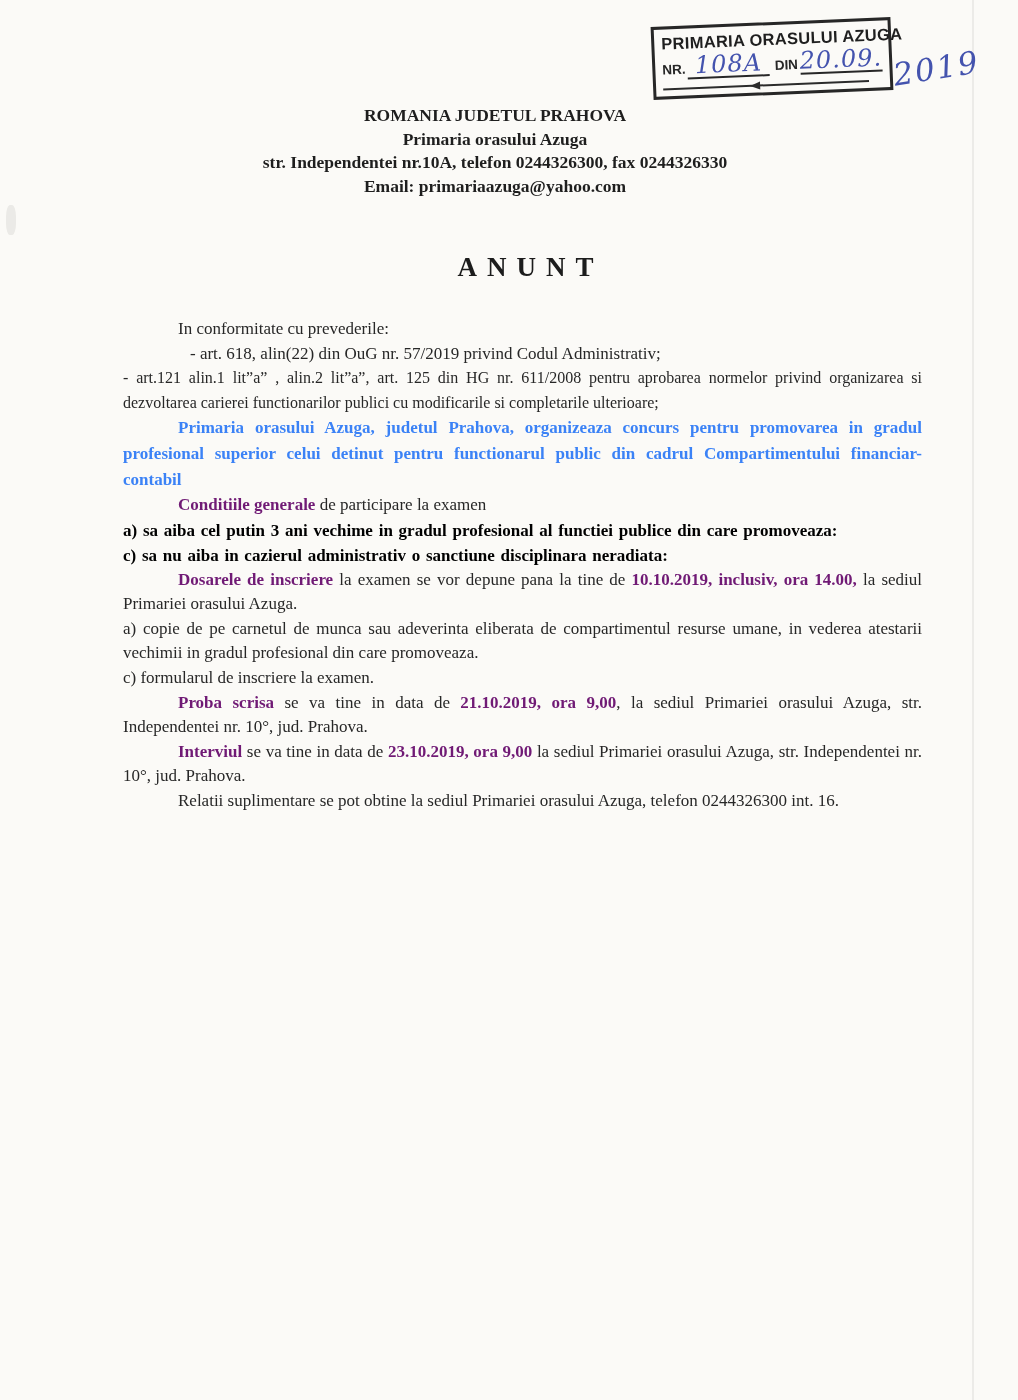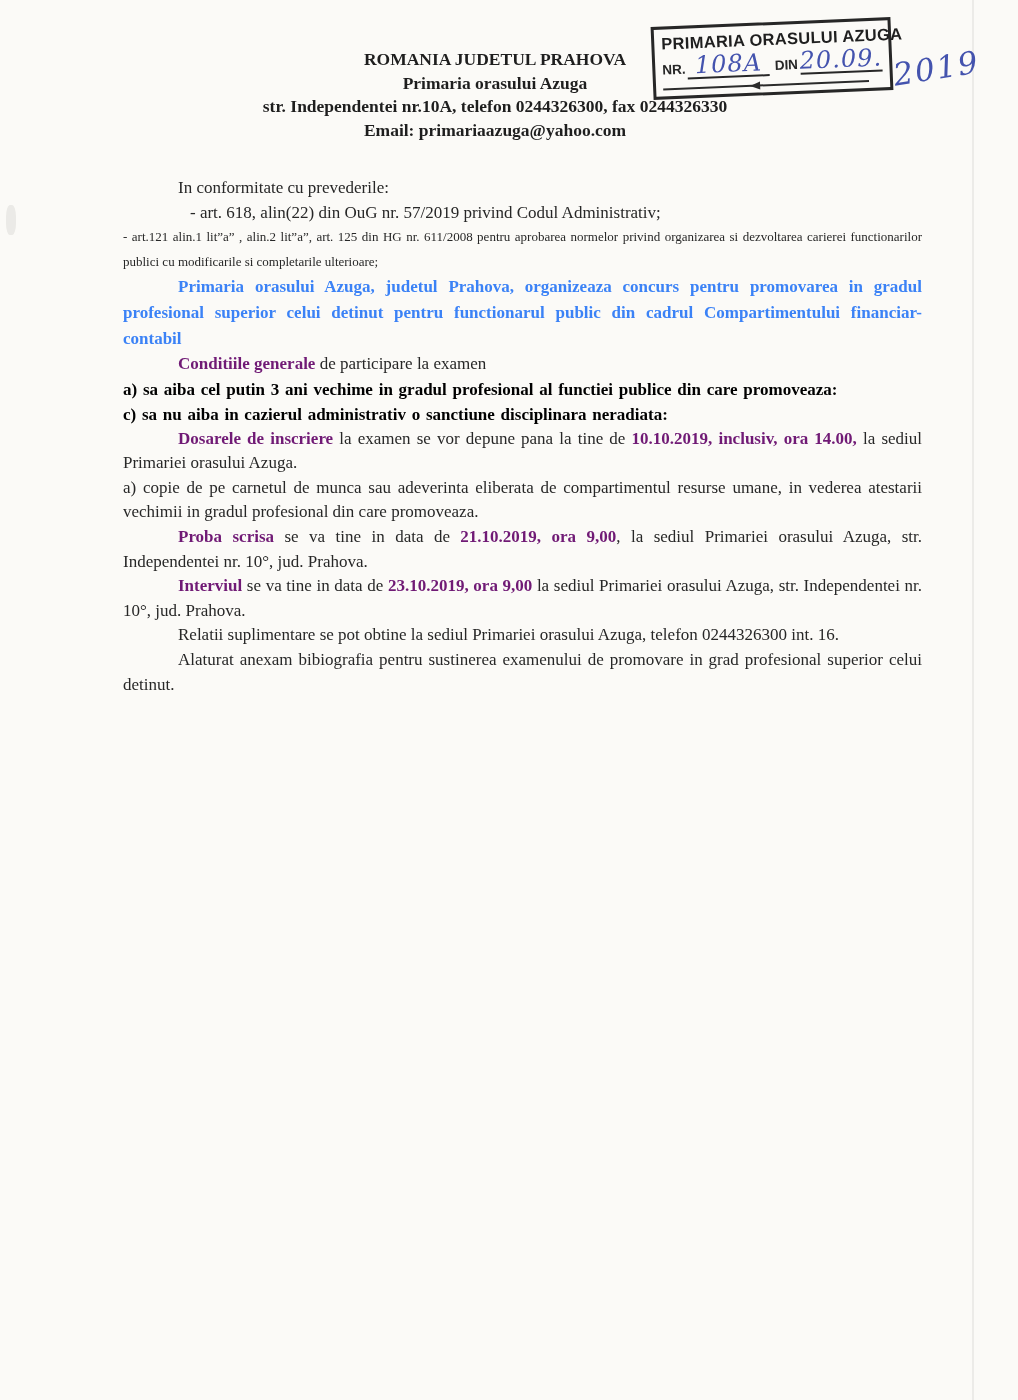--- a/index.html
+++ b/index.html
@@ -93,21 +93,21 @@
     left: 893px;
     top: 50px;
     font-size: 31px;
     letter-spacing: 2px;
     transform: rotate(-9deg);
     white-space: nowrap;
   }
 
   
   .doc-header {
-    padding-top: 48px;
+    padding-top: 104px;
     margin-left: 100px;
     width: 790px;
     text-align: center;
     font-weight: 700;
     font-size: 17.5px;
     line-height: 23.5px;
     color: #1e1e1e;
   }
 
   
@@ -128,21 +128,21 @@
     font-size: 17px;
     line-height: 24.6px;
     text-align: justify;
     color: #272727;
   }
   .content p { margin: 0; }
   b, .bold { font-weight: 700; color: #701a75; }
 
   .p-intro   { text-indent: 55px; }
   .p-item1   { text-indent: 67px; }
-  .p-item2   { margin-left: 32px; font-size: 13px; line-height: 24.4px; }
+  .p-item2   { margin-left: 32px; font-size: 16px; line-height: 24.4px; }
   .p-announce { margin-top: 12px; font-weight: 700; text-indent: 55px; line-height: 26px; word-spacing: 2px; color:#3b82f6; }
   .p-cond-head { margin-top: 21px; text-indent: 55px; }
   .p-cond    { font-weight: 700; line-height: 25px; word-spacing: 1.5px; color:#000000; }
   .p-lead    { margin-top: 15px; text-indent: 55px; }
   .p-exam    { margin-top: 14px; text-indent: 55px; }
   .p-interview { margin-top: 40px; text-indent: 55px; }
   .p-info    { margin-top: 15px; text-indent: 55px; }
   .p-closing { margin-top: 45px; text-indent: 55px; }
 </style>
 </head>
@@ -167,38 +167,39 @@
   </div>
   <div class="year-hw hw">2019</div>
 
   <div class="doc-header">
     <div>ROMANIA JUDETUL PRAHOVA</div>
     <div>Primaria orasului Azuga</div>
     <div>str. Independentei nr.10A, telefon 0244326300, fax 0244326330</div>
     <div>Email: primariaazuga@yahoo.com</div>
   </div>
 
+  <div class="doc-title">ANUNT</div>
 
   <div class="content">
 
     <p class="p-intro">In conformitate cu prevederile:</p>
     <p class="p-item1">- art. 618, alin(22) din OuG nr. 57/2019 privind Codul Administrativ;</p>
     <p class="p-item2">- art.121 alin.1 lit”a” , alin.2 lit”a”, art. 125 din HG nr. 611/2008 pentru aprobarea normelor privind organizarea si dezvoltarea carierei functionarilor publici cu modificarile si completarile ulterioare;</p>
 
     <p class="p-announce">Primaria orasului Azuga, judetul Prahova, organizeaza concurs pentru promovarea in gradul profesional superior celui detinut pentru functionarul public din cadrul Compartimentului financiar-contabil</p>
 
     <p class="p-cond-head"><b>Conditiile generale</b><span> de participare la examen</span></p>
     <p class="p-cond">a) sa aiba cel putin 3 ani vechime in gradul profesional al functiei publice din care promoveaza:</p>
     <p class="p-cond">c) sa nu aiba in cazierul administrativ o sanctiune disciplinara neradiata:</p>
 
     <p class="p-lead"><b>Dosarele de inscriere</b><span> la examen se vor depune pana la tine de </span><b>10.10.2019, inclusiv, ora 14.00,</b><span> la sediul Primariei orasului Azuga.</span></p>
     <p>a) copie de pe carnetul de munca sau adeverinta eliberata de compartimentul resurse umane, in vederea atestarii vechimii in gradul profesional din care promoveaza.</p>
+    <p>c) formularul de inscriere la examen.</p>
 
     <p class="p-exam"><b>Proba scrisa</b><span> se va tine in data de </span><b>21.10.2019, ora 9,00</b><span>, la sediul Primariei orasului Azuga, str. Independentei nr. 10°, jud. Prahova.</span></p>
 
     <p class="p-interview"><b>Interviul</b><span> se va tine in data de </span><b>23.10.2019, ora 9,00</b><span> la sediul Primariei orasului Azuga, str. Independentei nr. 10°, jud. Prahova.</span></p>
 
     <p class="p-info">Relatii suplimentare se pot obtine la sediul Primariei orasului Azuga, telefon 0244326300 int. 16.</p>
 
-    <p class="p-closing">Alaturat anexam bibiografia pentru sustinerea examenului de promovare in grad profesional superior celui detinut.</p>
 
   </div>
 </div>
 
 </body></html>

